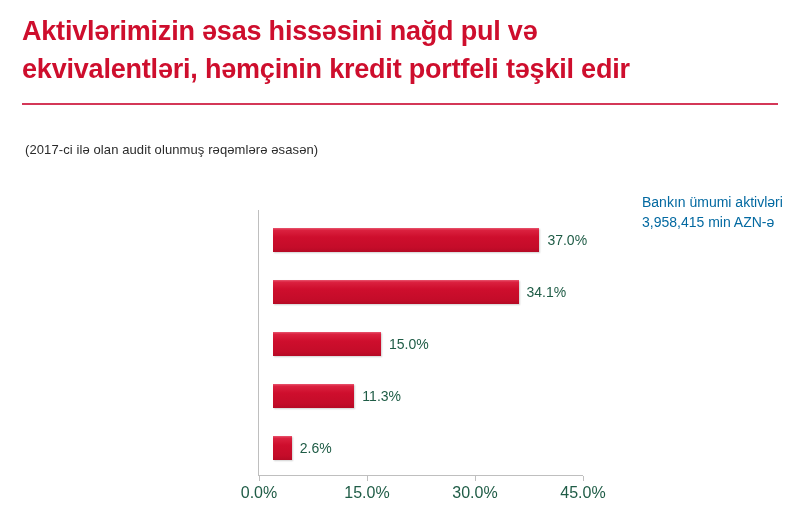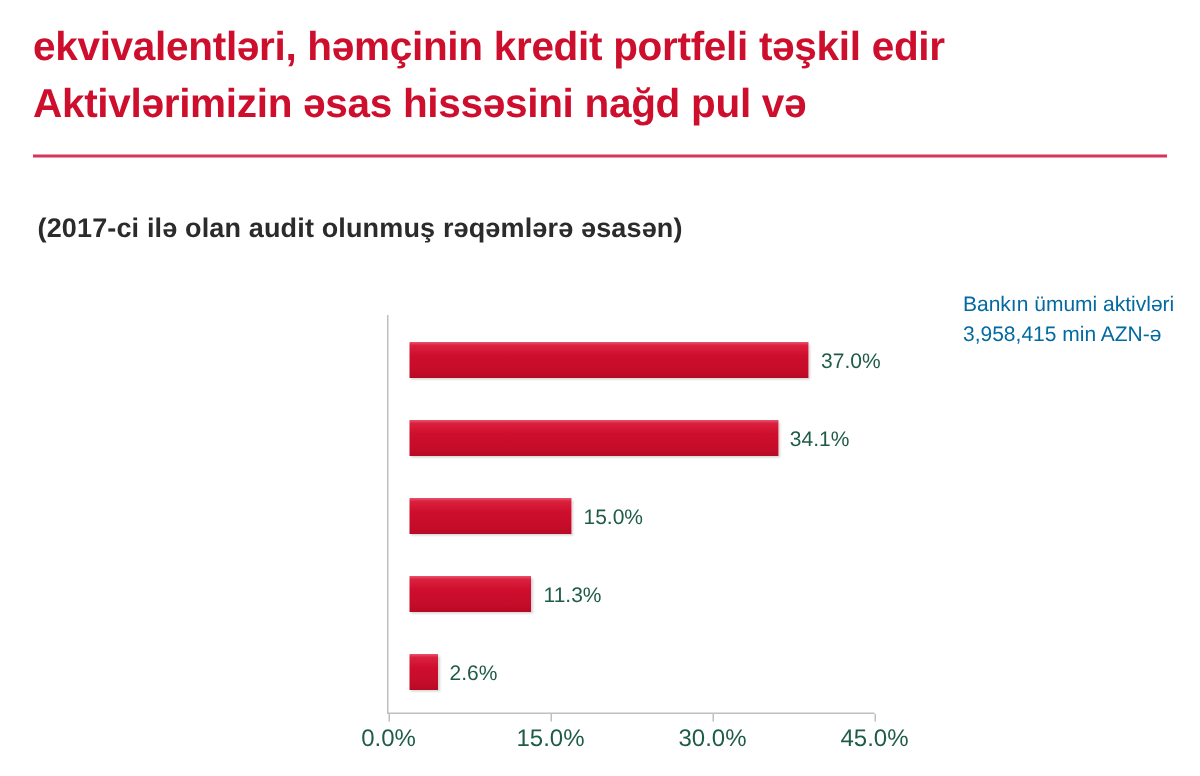--- a/index.html
+++ b/index.html
@@ -33,22 +33,22 @@
     top: 103px;
     width: 756px;
     height: 2px;
     background: #D43757;
   }
   .subtitle {
     position: absolute;
     left: 25px;
     top: 142px;
     color: #2b2b2b;
-    font-size: 18px;
-    font-weight: bold;
+    font-size: 13px;
+    font-weight: normal;
     letter-spacing: 0.1px;
   }
 
   
   .side-note {
     position: absolute;
     left: 642px;
     top: 192px;
     width: 185px;
     color: #0369a1;
@@ -119,22 +119,22 @@
     color: #1F5C46;
     font-size: 16px;
     transform: translateX(-50%);
     white-space: nowrap;
   }
 </style>
 </head>
 <body>
 
 <div class="slide-title">
+  <div>Aktivlərimizin əsas hissəsini nağd pul və</div>
   <div>ekvivalentləri, həmçinin kredit portfeli təşkil edir</div>
-  <div>Aktivlərimizin əsas hissəsini nağd pul və</div>
 </div>
 
 <div class="title-rule"></div>
 
 <div class="subtitle">(2017-ci ilə olan audit olunmuş rəqəmlərə əsasən)</div>
 
 <div class="side-note">
   <div>Bankın ümumi aktivləri</div>
   <div>3,958,415 min AZN-ə</div>
 </div>

